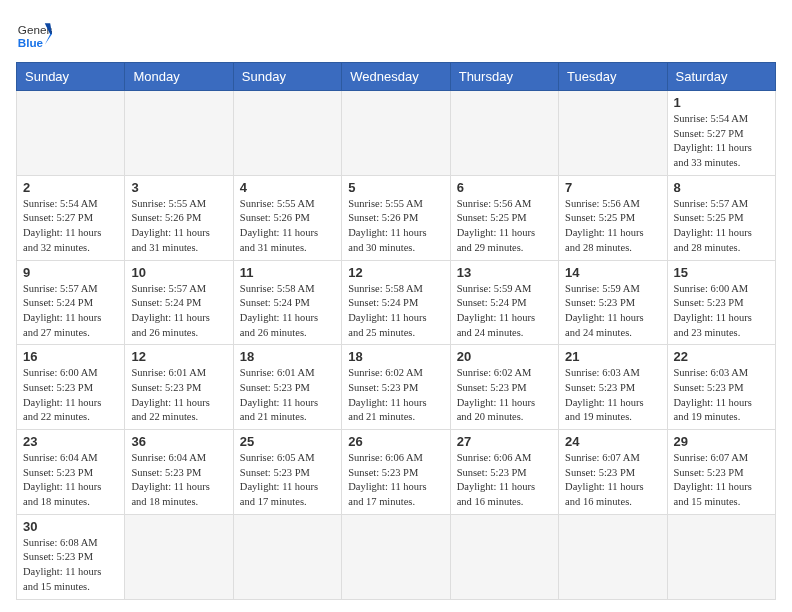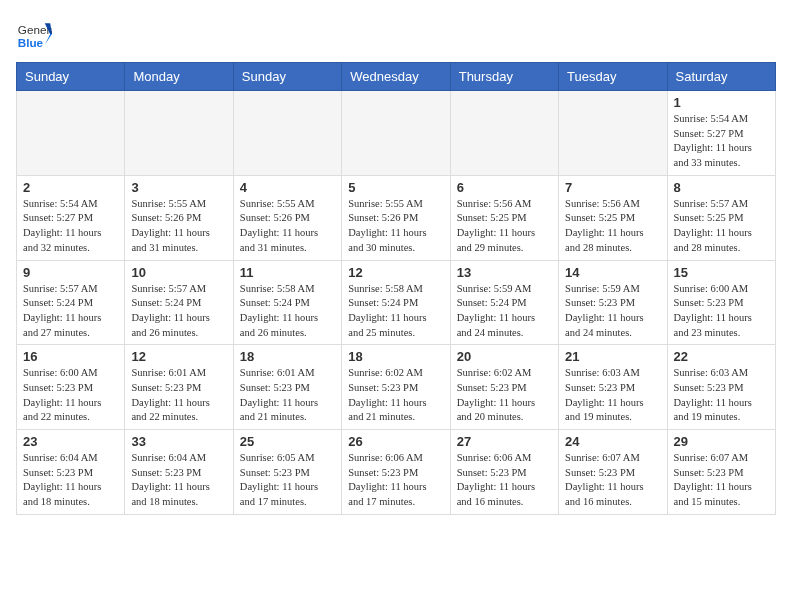--- a/index.html
+++ b/index.html
@@ -280,21 +280,21 @@
       </tr>
       <tr>
         <td>
           <span class="day-number">23</span>
           <div class="day-info" style="white-space: pre-line;">Sunrise: 6:04 AM
 Sunset: 5:23 PM
 Daylight: 11 hours
 and 18 minutes.</div>
         </td>
         <td>
-          <span class="day-number">33</span>
+          <span class="day-number">36</span>
           <div class="day-info" style="white-space: pre-line;">Sunrise: 6:04 AM
 Sunset: 5:23 PM
 Daylight: 11 hours
 and 18 minutes.</div>
         </td>
         <td>
           <span class="day-number">25</span>
           <div class="day-info" style="white-space: pre-line;">Sunrise: 6:05 AM
 Sunset: 5:23 PM
 Daylight: 11 hours
@@ -321,15 +321,30 @@
 Daylight: 11 hours
 and 16 minutes.</div>
         </td>
         <td>
           <span class="day-number">29</span>
           <div class="day-info" style="white-space: pre-line;">Sunrise: 6:07 AM
 Sunset: 5:23 PM
 Daylight: 11 hours
 and 15 minutes.</div>
         </td>
+      </tr>
+      <tr>
+        <td>
+          <span class="day-number">30</span>
+          <div class="day-info" style="white-space: pre-line;">Sunrise: 6:08 AM
+Sunset: 5:23 PM
+Daylight: 11 hours
+and 15 minutes.</div>
+        </td>
+        <td class="empty"></td>
+        <td class="empty"></td>
+        <td class="empty"></td>
+        <td class="empty"></td>
+        <td class="empty"></td>
+        <td class="empty"></td>
       </tr>
     </tbody>
 </table>
 
 </body></html>

